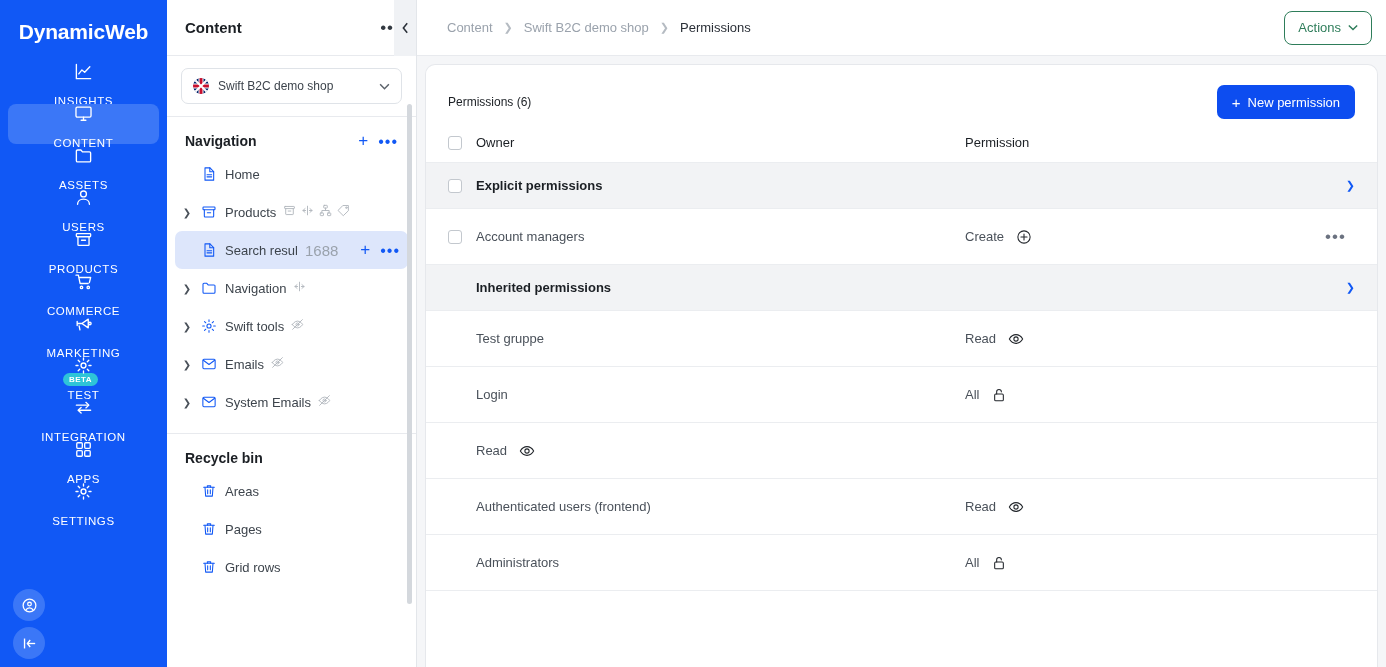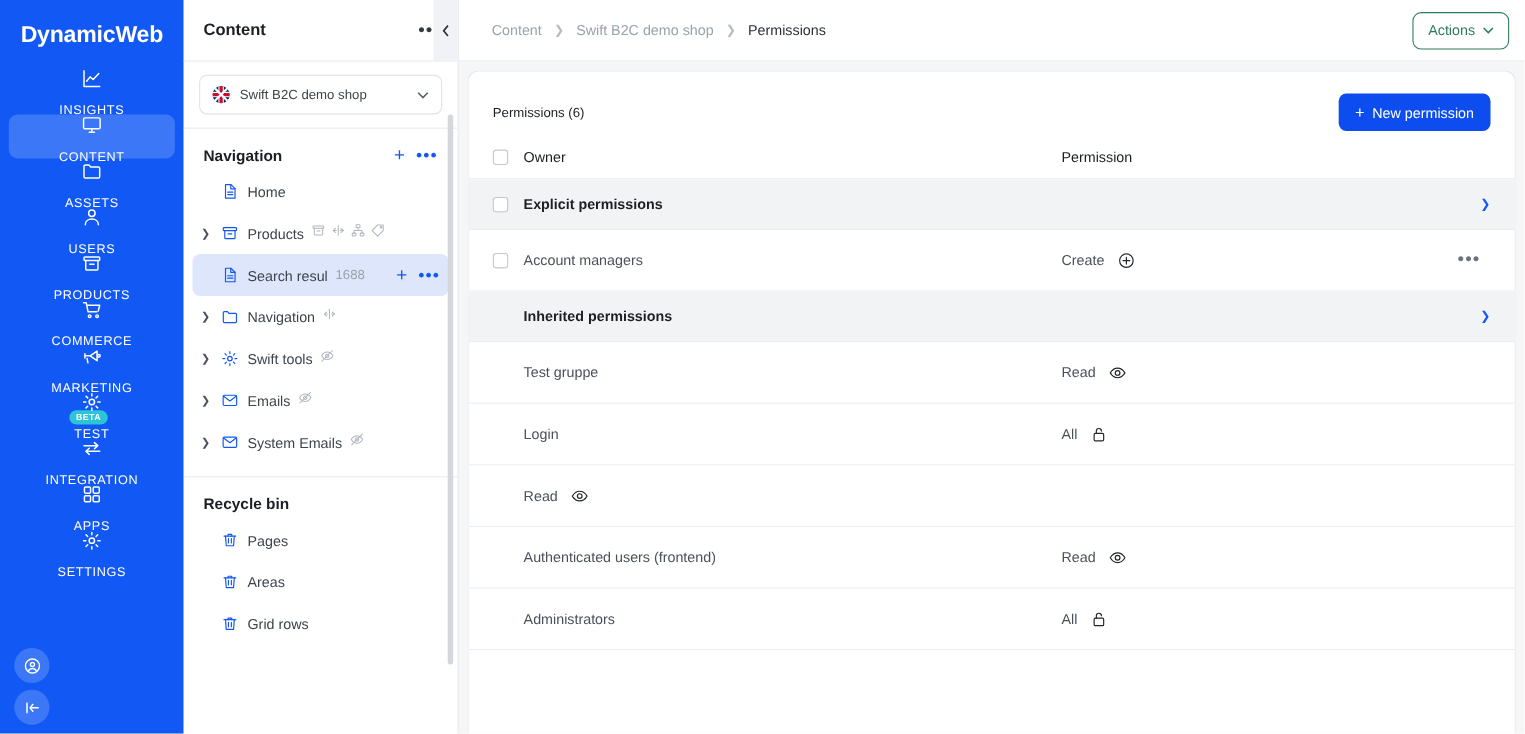--- a/index.html
+++ b/index.html
@@ -95,21 +95,21 @@
 
   .tree-row {
     display: flex; align-items: center;
     height: 38px; margin: 0 8px; padding: 0 8px 0 6px;
     border-radius: 7px; cursor: pointer; gap: 7px;
   }
   .tree-row.selected { background: #dde6fb; }
   .tree-caret { width: 12px; flex: 0 0 12px; color: #4a515a; font-size: 10px; display: flex; align-items: center; justify-content: center; }
   .tree-icon { width: 18px; flex: 0 0 18px; display: flex; align-items: center; justify-content: center; color: #1158f5; }
   .tree-label { font-size: 13px; color: #3d444c; white-space: nowrap; }
-  .tree-count { font-size: 12px; color: #9aa2ac; }
+  .tree-count { font-size: 15px; color: #9aa2ac; }
   .tree-badges { display: flex; align-items: center; gap: 5px; color: #b0b6bd; }
   .tree-actions { display: flex; align-items: center; gap: 6px; margin-left: auto; }
 
   .np-divider { height: 1px; background: #e8eaee; margin: 12px 0 0 0; }
 
   .np-scrollbar {
     position: absolute; right: 4px; top: 104px; width: 5px; height: 500px;
     background: #d4d8dd; border-radius: 3px;
   }
   .np-collapse {
@@ -502,33 +502,33 @@
         <div class="tree-row">
           <span class="tree-caret"></span>
           <span class="tree-icon">
             <svg width="16" height="16" viewBox="0 0 24 24" fill="none" stroke="#1158f5" stroke-width="1.6" stroke-linecap="round" stroke-linejoin="round">
               <path d="M4 6.5h16"></path>
               <path d="M9.5 6.5V4.3h5v2.2"></path>
               <path d="M6 6.5l1 13.2h10l1-13.2"></path>
               <path d="M10 10v6M14 10v6"></path>
             </svg>
           </span>
-          <span class="tree-label">Pages</span>
+          <span class="tree-label">Areas</span>
         </div>
         <div class="tree-row">
           <span class="tree-caret"></span>
           <span class="tree-icon">
             <svg width="16" height="16" viewBox="0 0 24 24" fill="none" stroke="#1158f5" stroke-width="1.6" stroke-linecap="round" stroke-linejoin="round">
               <path d="M4 6.5h16"></path>
               <path d="M9.5 6.5V4.3h5v2.2"></path>
               <path d="M6 6.5l1 13.2h10l1-13.2"></path>
               <path d="M10 10v6M14 10v6"></path>
             </svg>
           </span>
-          <span class="tree-label">Areas</span>
+          <span class="tree-label">Pages</span>
         </div>
         <div class="tree-row">
           <span class="tree-caret"></span>
           <span class="tree-icon">
             <svg width="16" height="16" viewBox="0 0 24 24" fill="none" stroke="#1158f5" stroke-width="1.6" stroke-linecap="round" stroke-linejoin="round">
               <path d="M4 6.5h16"></path>
               <path d="M9.5 6.5V4.3h5v2.2"></path>
               <path d="M6 6.5l1 13.2h10l1-13.2"></path>
               <path d="M10 10v6M14 10v6"></path>
             </svg>

